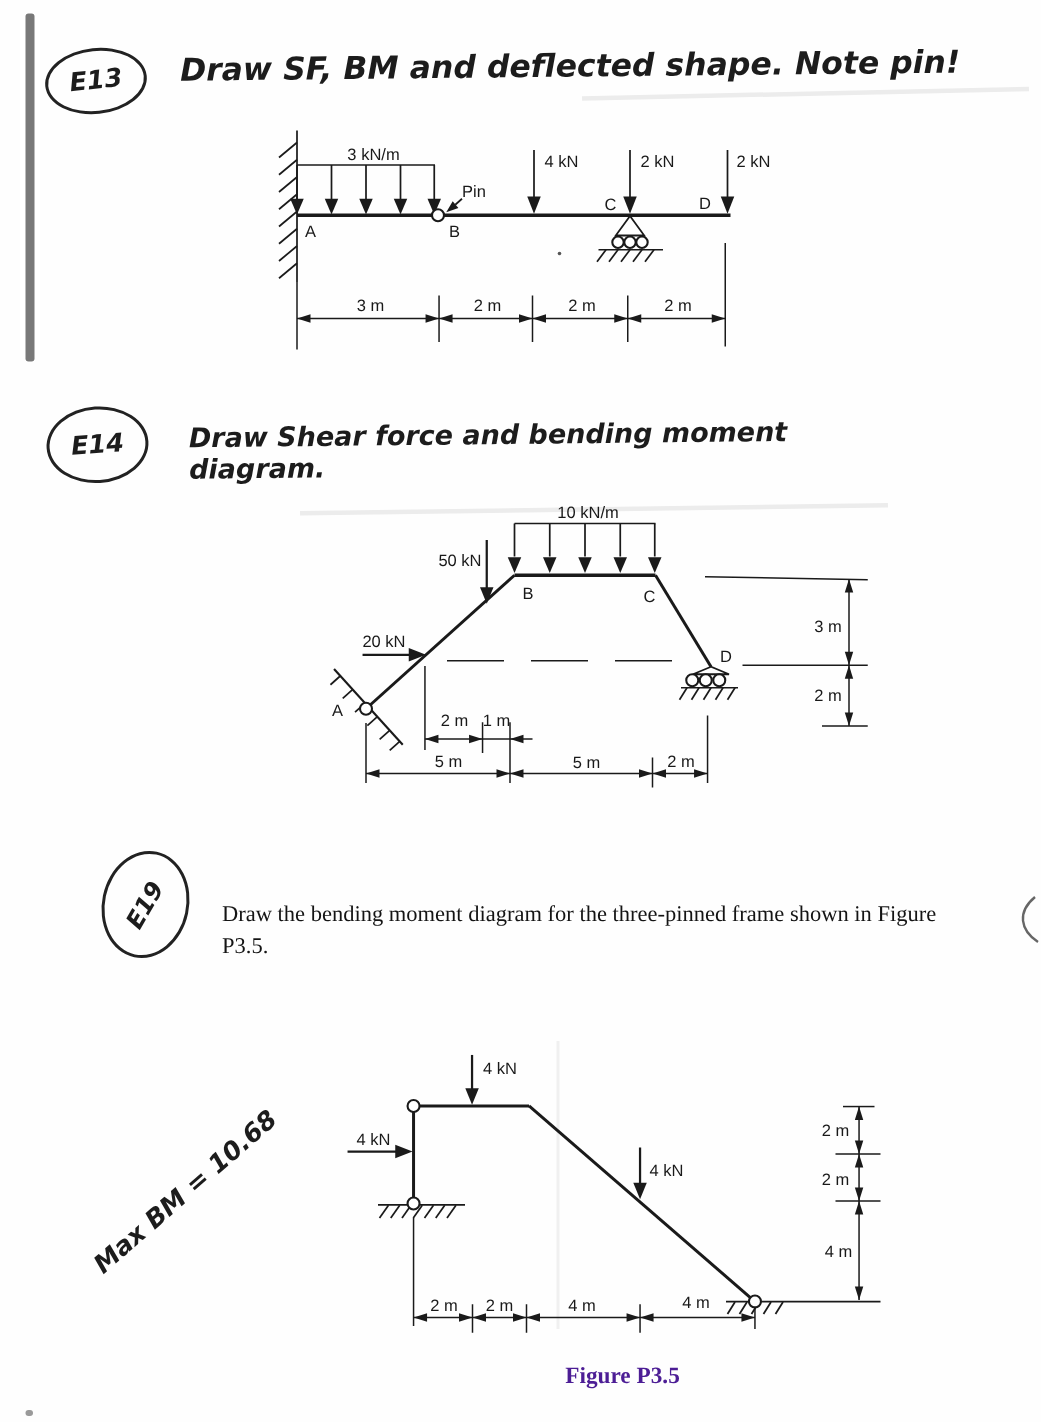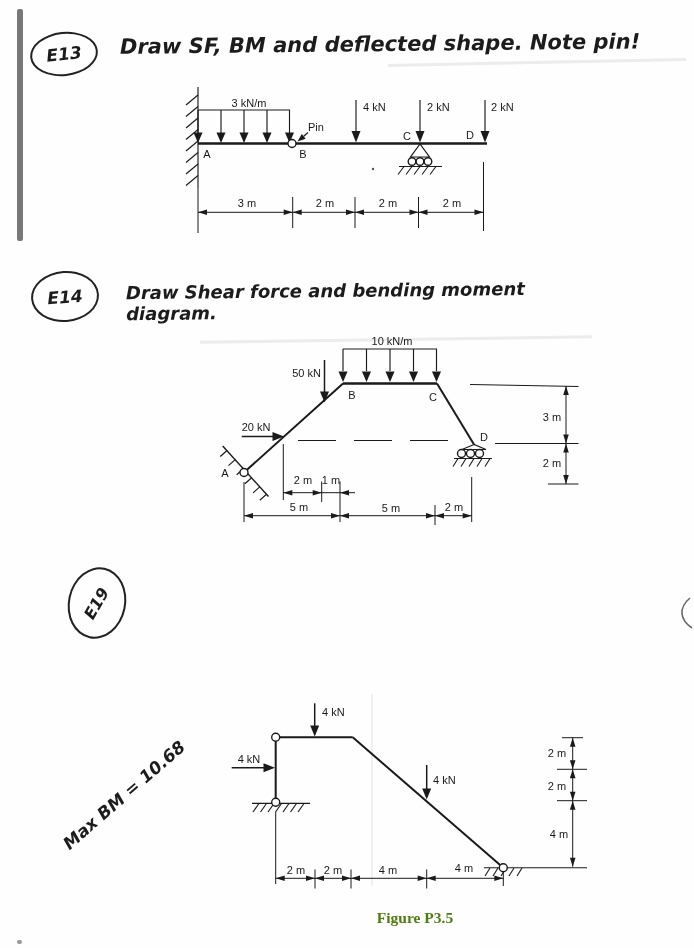--- a/index.html
+++ b/index.html
@@ -26,21 +26,21 @@
   .badge-e19 span { transform:rotate(-72deg); font-size:16px; }
   .title-e13 { left:120px; top:32px; width:540px; font-size:21px; font-weight:bold; transform:rotate(-0.6deg); }
   .title-e14 { left:126px; top:280px; width:420px; font-size:18px; font-weight:bold; transform:rotate(-0.6deg); }
   .statement {
     left:148px; top:600px; width:525px;
     font-family:"Liberation Serif","DejaVu Serif",serif; font-size:15px; line-height:21px; color:#141414;
   }
   .note-bm { left:45px; top:785px; width:158px; text-align:center; font-size:17px; font-weight:bold;
              transform:rotate(-41deg); }
   .caption { left:340px; top:909px; width:150px; text-align:center;
-             font-family:"Liberation Serif","DejaVu Serif",serif; font-weight:bold; font-size:15.5px; color:#4d7c0f; }
+             font-family:"Liberation Serif","DejaVu Serif",serif; font-weight:bold; font-size:15.5px; color:#4c1d95; }
   
   svg { position:absolute; overflow:visible; }
   svg text { font-family:"Liberation Sans","DejaVu Sans",sans-serif; font-size:11px; fill:#191919; }
   svg line, svg path { stroke:#1a1a1a; fill:none; }
   svg polygon { fill:#1a1a1a; stroke:none; }
   .thin  { stroke-width:1.15; }
   .dim   { stroke-width:1; }
   .mem   { stroke-width:2.4; }
   .mem2  { stroke-width:2; }
   .pinc  { fill:#ffffff; stroke:#1a1a1a; stroke-width:1.4; }
@@ -266,20 +266,24 @@
       <polygon points="471.7,515.7 462.7,512.9 462.7,518.5"></polygon>
       <text x="299" y="511" text-anchor="middle">5 m</text>
       <text x="391" y="512" text-anchor="middle">5 m</text>
       <text x="454" y="511" text-anchor="middle">2 m</text>
     </g>
   </svg>
 
   <div class="abs badge badge-e19">
     <span>E19</span>
   </div>
+  <div class="abs statement">
+    <div>Draw the bending moment diagram for the three-pinned frame shown in Figure</div>
+    <div>P3.5.</div>
+  </div>
   <div class="abs hw note-bm">Max BM = 10.68</div>
 
   <svg style="left:180px;top:690px;" width="420" height="205" viewBox="180 690 420 205">
 
     <line class="mem2" x1="275.7" y1="737.3" x2="275.7" y2="802.3"></line>
     <line class="mem2" x1="275.7" y1="737.3" x2="352.7" y2="737.3"></line>
     <line class="mem2" x1="352.7" y1="737.3" x2="503.3" y2="867.7"></line>
 
     <g>
       <line class="thin" x1="252" y1="803.3" x2="310" y2="803.3"></line>

